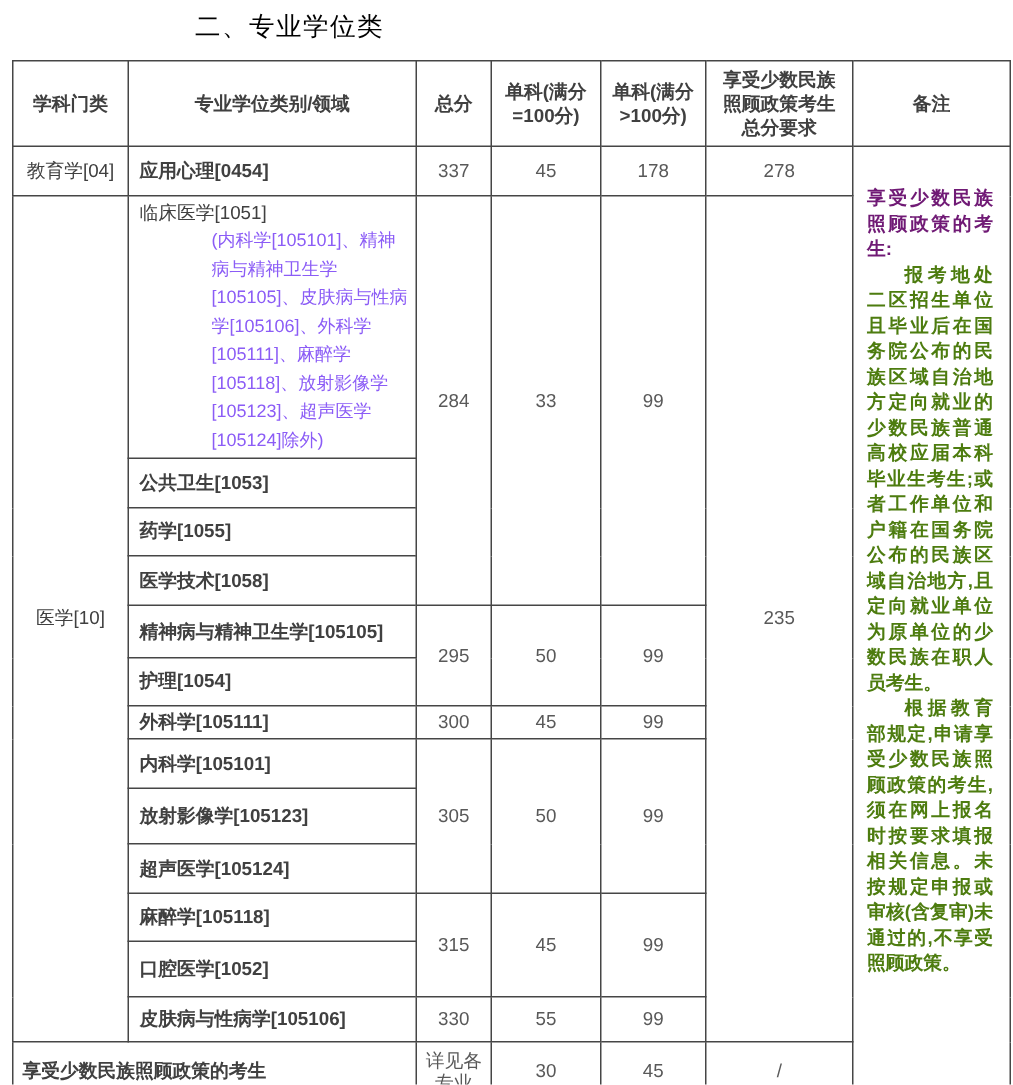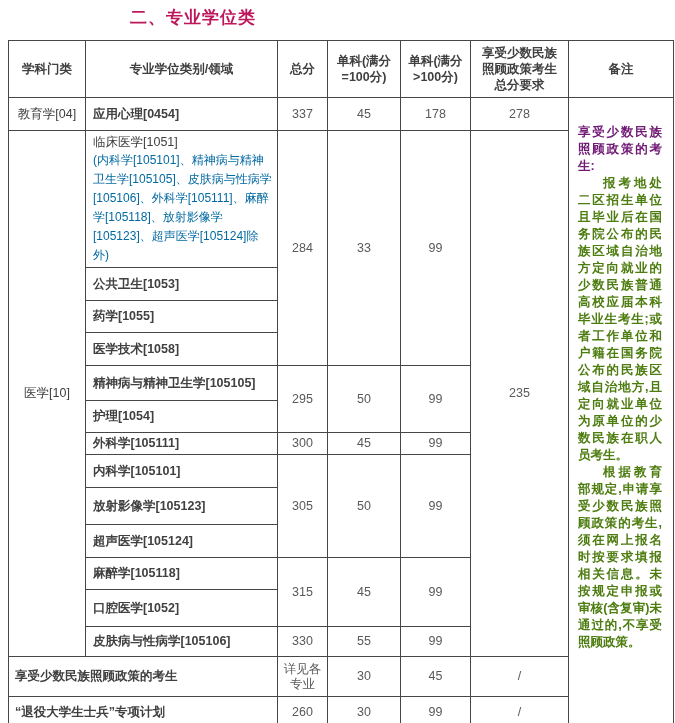--- a/index.html
+++ b/index.html
@@ -11,22 +11,22 @@
     font-family: "Liberation Sans", sans-serif;
     color: #404040;
     position: relative;
   }
   .page { position: absolute; inset: 0; background: #fff; }
   .title {
     position: absolute;
     left: 130px;
     top: 6px;
     font-size: 17px;
-    font-weight: 700;
-    color: #be185d;
+    font-weight: 400;
+    color: #000000;
     letter-spacing: 1px;
   }
   table.score-table {
     position: absolute;
     left: 8px;
     top: 40px;
     width: 665px;
     border-collapse: collapse;
     table-layout: fixed;
   }
@@ -61,21 +61,22 @@
     line-height: 15px;
   }
   .field-title {
     font-weight: 400;
     line-height: 18px;
   }
   .field-note {
     font-weight: 400;
     font-size: 12px;
     line-height: 19px;
-    color: #0369a1;
+    color: #8b5cf6;
+    margin-left: 48px;
   }
   .span-label {
     font-weight: 700;
     text-align: left;
     padding-left: 6px;
   }
   .remarks-cell {
     vertical-align: top;
     padding: 26px 11px 0 9px;
     text-align: justify;

